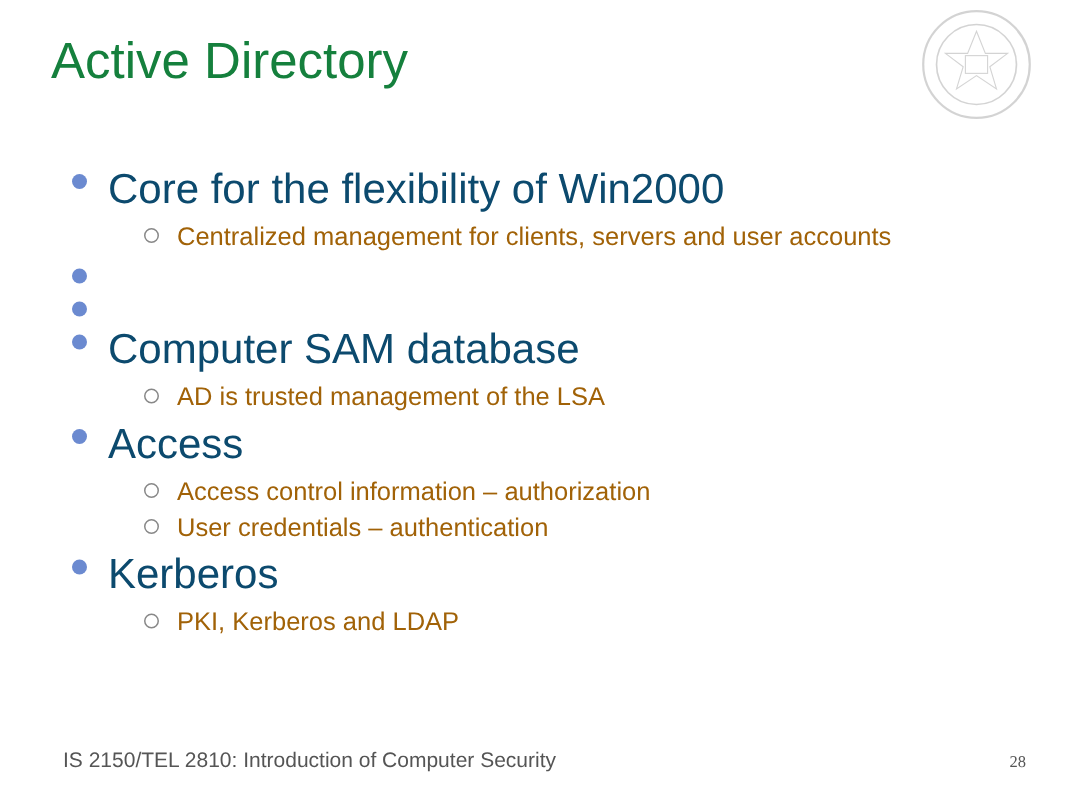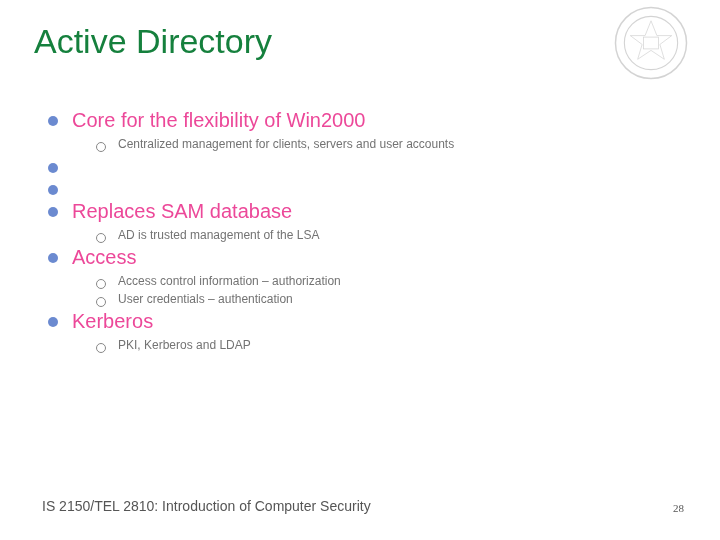--- a/index.html
+++ b/index.html
@@ -43,42 +43,42 @@
   .l1 .bullet {
     width: 10px;
     height: 10px;
     border-radius: 50%;
     background: #6b8ad0;
     margin-top: 8px;
     margin-right: 14px;
     flex-shrink: 0;
   }
   .l1-text {
-    font-size: 20px;
-    color: #ec4899;
+    font-size: 28px;
+    color: #0c4a6e;
     line-height: 1.25;
   }
   .l2 {
     display: flex;
     align-items: flex-start;
     margin-left: 48px;
     margin-bottom: 2px;
   }
   .l2 .ring {
     width: 10px;
     height: 10px;
     border-radius: 50%;
     border: 1px solid #888;
     margin-top: 5px;
     margin-right: 12px;
     flex-shrink: 0;
   }
   .l2-text {
-    font-size: 12px;
-    color: #737373;
+    font-size: 17px;
+    color: #a16207;
     line-height: 1.3;
   }
   .footer-center {
     position: absolute;
     bottom: 26px;
     left: 0;
     width: 100%;
     text-align: left;
     font-size: 14px;
     color: #555;
@@ -121,21 +121,21 @@
   <div class="l1">
     <span class="bullet"></span>
   </div>
 
   <div class="l1">
     <span class="bullet"></span>
   </div>
 
   <div class="l1">
     <span class="bullet"></span>
-    <span class="l1-text">Replaces SAM database</span>
+    <span class="l1-text">Computer SAM database</span>
   </div>
   <div class="l2">
     <span class="ring"></span>
     <span class="l2-text">AD is trusted management of the LSA</span>
   </div>
 
   <div class="l1">
     <span class="bullet"></span>
     <span class="l1-text">Access</span>
   </div>

